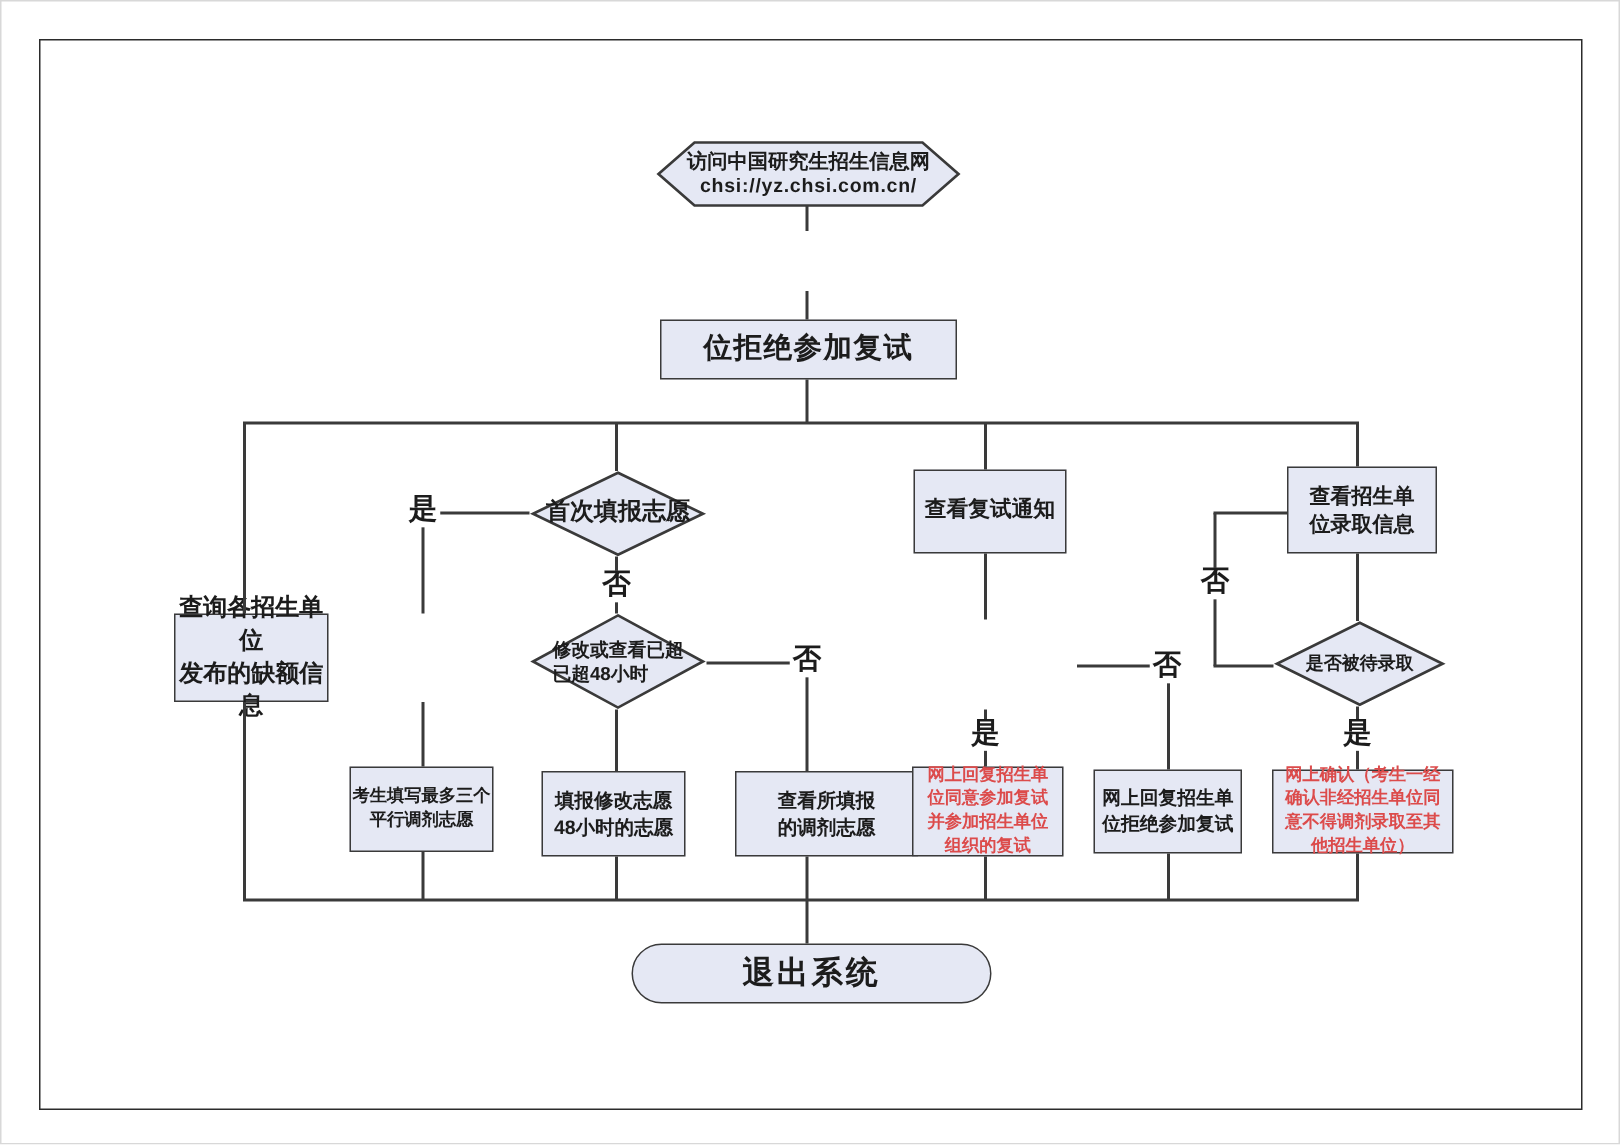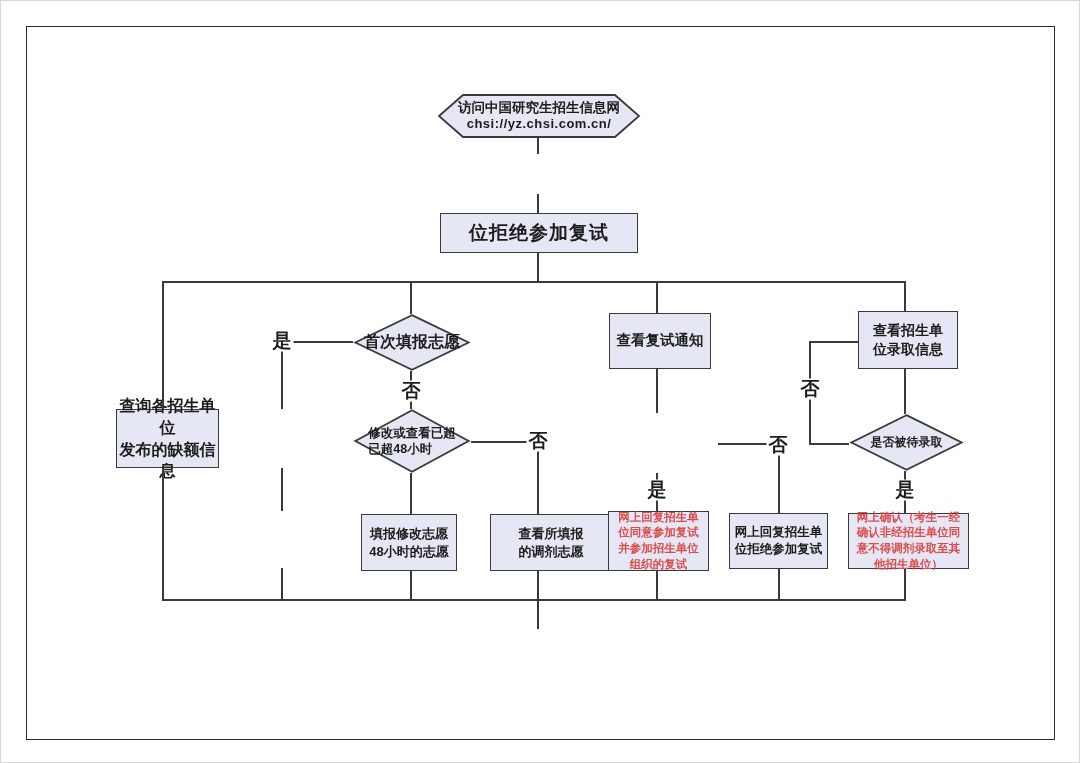--- a/index.html
+++ b/index.html
@@ -52,20 +52,22 @@
     </div>
   </div>
 
 
   <div class="node" style="left:439px;top:212px;width:198px;height:40px;font-size:19px;letter-spacing:1px;">位拒绝参加复试</div>
 
   <div class="node" style="left:115px;top:408px;width:103px;height:59px;font-size:16px;">查询各招生单位
 发布的缺额信息</div>
 
 
+  <div class="node" style="left:232px;top:510px;width:96px;height:57px;font-size:11.5px;">考生填写最多三个
+平行调剂志愿</div>
 
   <div class="shapebox" style="left:352px;top:313px;width:118px;height:57px;">
     <svg viewBox="0 0 100 100" preserveAspectRatio="none">
       <polygon class="shape" points="50,2 98,50 50,98 2,50" vector-effect="non-scaling-stroke"></polygon>
     </svg>
     <div class="shapelabel" style="font-size:16px;">首次填报志愿</div>
   </div>
 
   <div class="shapebox" style="left:352px;top:408px;width:118px;height:64px;">
     <svg viewBox="0 0 100 100" preserveAspectRatio="none">
@@ -100,20 +102,21 @@
 位拒绝参加复试</div>
 
   <div class="node" style="left:857px;top:310px;width:100px;height:58px;font-size:14px;">查看招生单
 位录取信息</div>
 
   <div class="node red" style="left:847px;top:512px;width:121px;height:56px;font-size:11.5px;">网上确认（考生一经
 确认非经招生单位同
 意不得调剂录取至其
 他招生单位）</div>
 
+  <div class="node pill" style="left:420px;top:628px;width:240px;height:40px;font-size:21px;letter-spacing:2px;">退出系统</div>
 
   <div class="vl" style="left:536px;top:136px;width:2px;height:17px;"></div>
   <div class="vl" style="left:536px;top:193px;width:2px;height:19px;"></div>
   <div class="vl" style="left:536px;top:252px;width:2px;height:29px;"></div>
   <div class="vl" style="left:161px;top:281px;width:2px;height:127px;"></div>
   <div class="vl" style="left:409px;top:281px;width:2px;height:32px;"></div>
   <div class="vl" style="left:655px;top:281px;width:2px;height:31px;"></div>
   <div class="vl" style="left:903px;top:281px;width:2px;height:29px;"></div>
   <div class="vl" style="left:280px;top:341px;width:2px;height:67px;"></div>
   <div class="vl" style="left:409px;top:370px;width:2px;height:38px;"></div>

